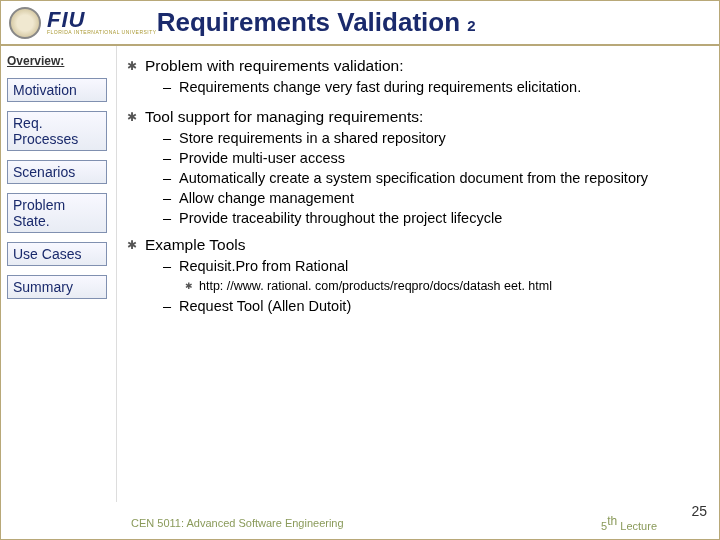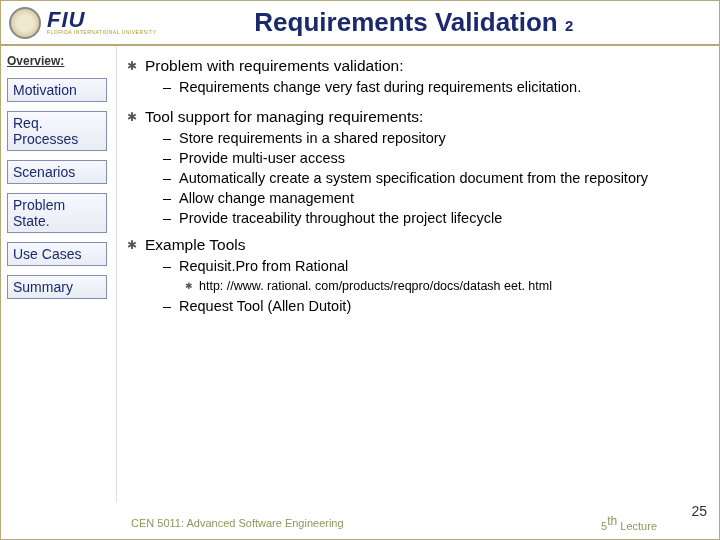--- a/index.html
+++ b/index.html
@@ -40,21 +40,21 @@
     letter-spacing: 1px;
     line-height: 0.9;
   }
   .fiu-sub {
     font-size: 5px;
     color: #aa9933;
     letter-spacing: 0.5px;
   }
   .title {
     flex: 1;
-    text-align: center;
+    text-align: left;
     font-size: 26px;
     font-weight: bold;
     color: #1a2a6c;
     padding-right: 40px;
   }
   .title-sub {
     font-size: 15px;
     vertical-align: baseline;
   }
   .body {

